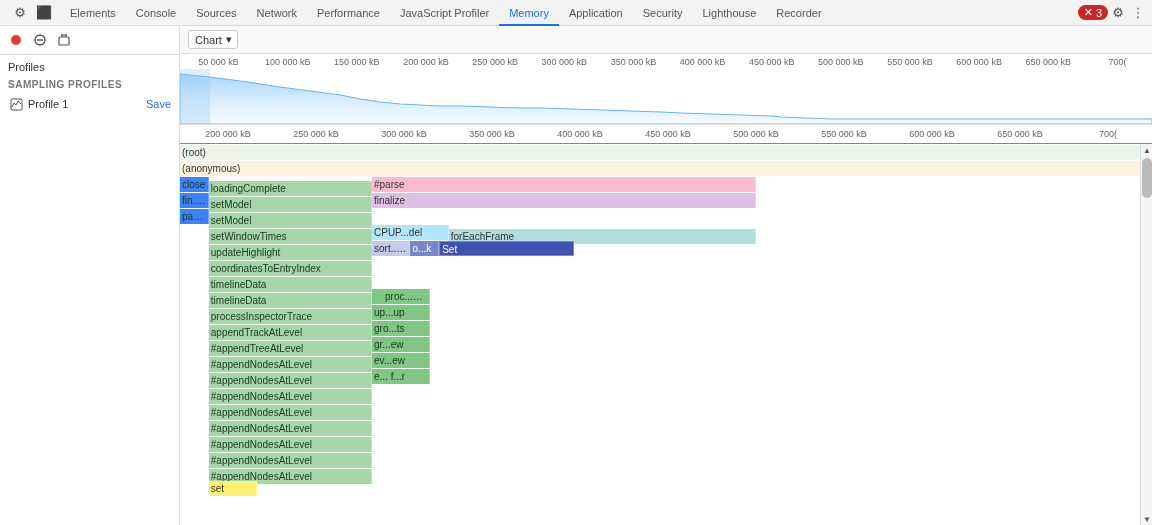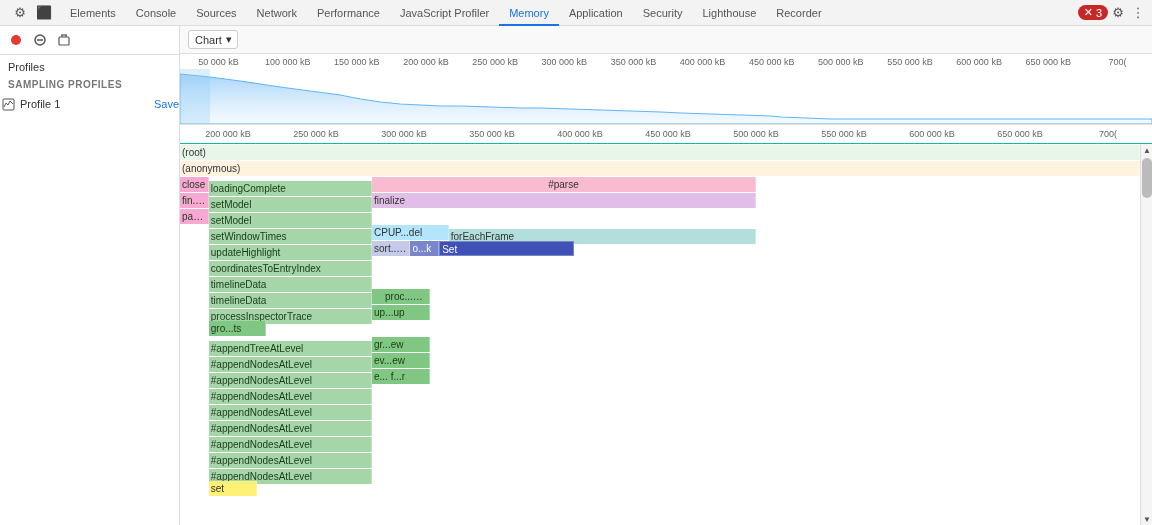--- a/index.html
+++ b/index.html
@@ -80,21 +80,21 @@
       color: #333;
     }
     #sampling-label {
       font-size: 10px; font-weight: 600; color: #777;
       padding: 4px 8px 2px 8px;
       text-transform: uppercase;
       letter-spacing: 0.5px;
     }
     .profile-item {
       display: flex; align-items: center;
-      padding: 4px 0;
+      padding: 4px 8px;
       cursor: pointer;
       font-size: 11px;
     }
     .profile-icon {
       width: 16px; height: 16px; margin-right: 4px;
       display: flex; align-items: center; justify-content: center;
       color: #555;
     }
     .profile-name { flex: 1; }
     .save-link {
@@ -195,21 +195,21 @@
       text-overflow: ellipsis;
       padding: 0 2px;
       border-right: 1px solid rgba(255,255,255,0.3);
       cursor: pointer;
     }
 
     
     .c-root    { background: #e8f5e9; color: #333; }
     .c-anon    { background: #fff3e0; color: #333; }
     .c-green   { background: #a5d6a7; color: #1a3a1a; margin-top: 8px; }
-    .c-green2  { background: #f9a8d4; color: #1a3a1a; }
+    .c-green2  { background: #3b82f6; color: #1a3a1a; }
     .c-green3  { background: #81c784; color: #1a3a1a; }
     .c-parse   { background: #f8bbd0; color: #333; }
     .c-finalize { background: #e1bee7; color: #333; }
     .c-build   { background: #ffe082; color: #333; }
     .c-cpup    { background: #b3e5fc; color: #333; }
     .c-foreach { background: #b2dfdb; color: #333; margin-top: 9px; }
     .c-set-sel { background: #3f51b5; color: #fff; border: 1px solid #7986cb; }
     .c-sort    { background: #c5cae9; color: #333; }
     .c-ok      { background: #7986cb; color: #fff; }
     .c-yellow  { background: #fff176; color: #333; }
@@ -386,21 +386,21 @@
 
         <div class="flame-row">
               <div class="f-cell c-root" style="width: 100%; flex-shrink: 0; flex-grow: 0;">(root)</div>
             </div>
             <div class="flame-row">
               <div class="f-cell c-anon" style="width: 100%; flex-shrink: 0; flex-grow: 0;">(anonymous)</div>
             </div>
             <div class="flame-row">
               <div class="f-cell c-green2" style="width: 3%; flex-shrink: 0; flex-grow: 0;">close</div>
               <div class="f-cell c-green" style="width: 17%; flex-shrink: 0; flex-grow: 0;">loadingComplete</div>
-              <div class="f-cell c-parse" style="width: 40%; flex-shrink: 0; flex-grow: 0; text-align: center;">#parse</div>
+              <div class="f-cell c-parse" style="width: 40%; flex-shrink: 0; flex-grow: 0;">#parse</div>
               <div class="f-cell indent-spacer" style="width: 40%; flex-shrink: 0; flex-grow: 0; background: transparent; border: none;"></div>
             </div>
             <div class="flame-row">
               <div class="f-cell c-green2" style="width: 3%; flex-shrink: 0; flex-grow: 0;">fin...ce</div>
               <div class="f-cell c-green" style="width: 17%; flex-shrink: 0; flex-grow: 0;">setModel</div>
               <div class="f-cell c-finalize" style="width: 40%; flex-shrink: 0; flex-grow: 0;">finalize</div>
               <div class="f-cell indent-spacer" style="width: 40%; flex-shrink: 0; flex-grow: 0; background: transparent; border: none;"></div>
             </div>
             <div class="flame-row">
               <div class="f-cell c-green2" style="width: 3%; flex-shrink: 0; flex-grow: 0;">pa...at</div>
@@ -439,20 +439,21 @@
               <div class="f-cell indent-spacer" style="width: 74%; flex-shrink: 0; flex-grow: 0; background: transparent; border: none;"></div>
             </div>
             <div class="flame-row">
               <div class="f-cell indent-spacer" style="width: 3%; flex-shrink: 0; flex-grow: 0; background: transparent; border: none;"></div>
               <div class="f-cell c-green" style="width: 17%; flex-shrink: 0; flex-grow: 0;">processInspectorTrace</div>
               <div class="f-cell c-green3" style="width: 6%; flex-shrink: 0; flex-grow: 0;">up...up</div>
               <div class="f-cell indent-spacer" style="width: 74%; flex-shrink: 0; flex-grow: 0; background: transparent; border: none;"></div>
             </div>
             <div class="flame-row">
               <div class="f-cell indent-spacer" style="width: 3%; flex-shrink: 0; flex-grow: 0; background: transparent; border: none;"></div>
+              <div class="f-cell c-green" style="width: 17%; flex-shrink: 0; flex-grow: 0;">appendTrackAtLevel</div>
               <div class="f-cell c-green3" style="width: 6%; flex-shrink: 0; flex-grow: 0;">gro...ts</div>
               <div class="f-cell indent-spacer" style="width: 74%; flex-shrink: 0; flex-grow: 0; background: transparent; border: none;"></div>
             </div>
             <div class="flame-row">
               <div class="f-cell indent-spacer" style="width: 3%; flex-shrink: 0; flex-grow: 0; background: transparent; border: none;"></div>
               <div class="f-cell c-green" style="width: 17%; flex-shrink: 0; flex-grow: 0;">#appendTreeAtLevel</div>
               <div class="f-cell c-green3" style="width: 6%; flex-shrink: 0; flex-grow: 0;">gr...ew</div>
               <div class="f-cell indent-spacer" style="width: 74%; flex-shrink: 0; flex-grow: 0; background: transparent; border: none;"></div>
             </div>
             <div class="flame-row">

